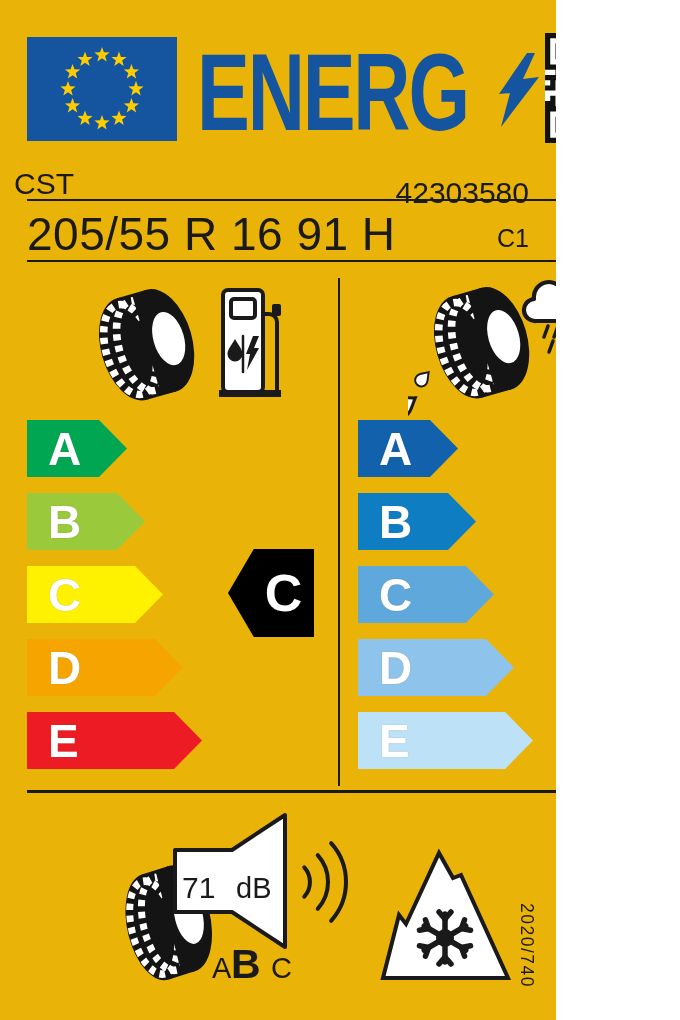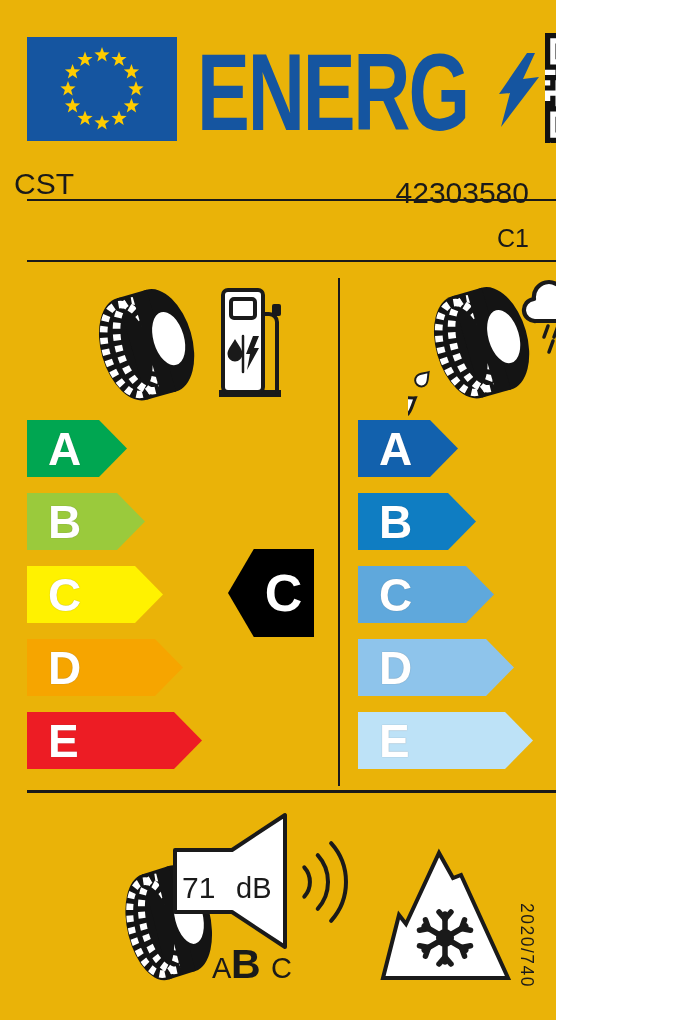--- a/index.html
+++ b/index.html
@@ -100,20 +100,21 @@
     <rect width="105" height="105" fill="#fff"></rect>
     <g id="qr-m">
         <path d="M0,0h5v5h-5zM5,0h5v5h-5zM10,0h5v5h-5zM15,0h5v5h-5zM20,0h5v5h-5zM25,0h5v5h-5zM30,0h5v5h-5zM35,0h5v5h-5zM45,0h5v5h-5zM50,0h5v5h-5zM55,0h5v5h-5zM60,0h5v5h-5zM65,0h5v5h-5zM70,0h5v5h-5zM75,0h5v5h-5zM80,0h5v5h-5zM85,0h5v5h-5zM90,0h5v5h-5zM95,0h5v5h-5zM100,0h5v5h-5zM0,5h5v5h-5zM30,5h5v5h-5zM35,5h5v5h-5zM45,5h5v5h-5zM60,5h5v5h-5zM70,5h5v5h-5zM100,5h5v5h-5zM0,10h5v5h-5zM10,10h5v5h-5zM15,10h5v5h-5zM20,10h5v5h-5zM30,10h5v5h-5zM50,10h5v5h-5zM55,10h5v5h-5zM60,10h5v5h-5zM65,10h5v5h-5zM70,10h5v5h-5zM80,10h5v5h-5zM85,10h5v5h-5zM90,10h5v5h-5zM100,10h5v5h-5zM0,15h5v5h-5zM10,15h5v5h-5zM15,15h5v5h-5zM20,15h5v5h-5zM30,15h5v5h-5zM40,15h5v5h-5zM55,15h5v5h-5zM65,15h5v5h-5zM70,15h5v5h-5zM80,15h5v5h-5zM85,15h5v5h-5zM90,15h5v5h-5zM100,15h5v5h-5zM0,20h5v5h-5zM10,20h5v5h-5zM15,20h5v5h-5zM20,20h5v5h-5zM30,20h5v5h-5zM45,20h5v5h-5zM50,20h5v5h-5zM55,20h5v5h-5zM60,20h5v5h-5zM65,20h5v5h-5zM70,20h5v5h-5zM80,20h5v5h-5zM85,20h5v5h-5zM90,20h5v5h-5zM100,20h5v5h-5zM0,25h5v5h-5zM30,25h5v5h-5zM35,25h5v5h-5zM55,25h5v5h-5zM70,25h5v5h-5zM100,25h5v5h-5zM0,30h5v5h-5zM5,30h5v5h-5zM10,30h5v5h-5zM15,30h5v5h-5zM20,30h5v5h-5zM25,30h5v5h-5zM30,30h5v5h-5zM35,30h5v5h-5zM45,30h5v5h-5zM50,30h5v5h-5zM65,30h5v5h-5zM70,30h5v5h-5zM75,30h5v5h-5zM80,30h5v5h-5zM85,30h5v5h-5zM90,30h5v5h-5zM95,30h5v5h-5zM100,30h5v5h-5zM10,35h5v5h-5zM15,35h5v5h-5zM25,35h5v5h-5zM30,35h5v5h-5zM40,35h5v5h-5zM55,35h5v5h-5zM60,35h5v5h-5zM85,35h5v5h-5zM100,35h5v5h-5zM0,40h5v5h-5zM5,40h5v5h-5zM10,40h5v5h-5zM30,40h5v5h-5zM35,40h5v5h-5zM50,40h5v5h-5zM65,40h5v5h-5zM70,40h5v5h-5zM100,40h5v5h-5zM5,45h5v5h-5zM15,45h5v5h-5zM20,45h5v5h-5zM35,45h5v5h-5zM55,45h5v5h-5zM80,45h5v5h-5zM90,45h5v5h-5zM95,45h5v5h-5zM100,45h5v5h-5zM0,50h5v5h-5zM5,50h5v5h-5zM30,50h5v5h-5zM40,50h5v5h-5zM45,50h5v5h-5zM55,50h5v5h-5zM65,50h5v5h-5zM70,50h5v5h-5zM85,50h5v5h-5zM90,50h5v5h-5zM95,50h5v5h-5zM20,55h5v5h-5zM25,55h5v5h-5zM35,55h5v5h-5zM50,55h5v5h-5zM55,55h5v5h-5zM60,55h5v5h-5zM65,55h5v5h-5zM75,55h5v5h-5zM85,55h5v5h-5zM100,55h5v5h-5zM5,60h5v5h-5zM20,60h5v5h-5zM30,60h5v5h-5zM35,60h5v5h-5zM45,60h5v5h-5zM55,60h5v5h-5zM60,60h5v5h-5zM70,60h5v5h-5zM75,60h5v5h-5zM80,60h5v5h-5zM90,60h5v5h-5zM0,65h5v5h-5zM5,65h5v5h-5zM15,65h5v5h-5zM40,65h5v5h-5zM45,65h5v5h-5zM50,65h5v5h-5zM65,65h5v5h-5zM90,65h5v5h-5zM95,65h5v5h-5zM0,70h5v5h-5zM5,70h5v5h-5zM10,70h5v5h-5zM15,70h5v5h-5zM20,70h5v5h-5zM25,70h5v5h-5zM30,70h5v5h-5zM35,70h5v5h-5zM45,70h5v5h-5zM55,70h5v5h-5zM75,70h5v5h-5zM85,70h5v5h-5zM0,75h5v5h-5zM30,75h5v5h-5zM50,75h5v5h-5zM85,75h5v5h-5zM90,75h5v5h-5zM95,75h5v5h-5zM0,80h5v5h-5zM10,80h5v5h-5zM15,80h5v5h-5zM20,80h5v5h-5zM30,80h5v5h-5zM40,80h5v5h-5zM45,80h5v5h-5zM60,80h5v5h-5zM65,80h5v5h-5zM95,80h5v5h-5zM100,80h5v5h-5zM0,85h5v5h-5zM10,85h5v5h-5zM15,85h5v5h-5zM20,85h5v5h-5zM30,85h5v5h-5zM35,85h5v5h-5zM40,85h5v5h-5zM45,85h5v5h-5zM60,85h5v5h-5zM70,85h5v5h-5zM75,85h5v5h-5zM80,85h5v5h-5zM85,85h5v5h-5zM90,85h5v5h-5zM95,85h5v5h-5zM0,90h5v5h-5zM10,90h5v5h-5zM15,90h5v5h-5zM20,90h5v5h-5zM30,90h5v5h-5zM35,90h5v5h-5zM45,90h5v5h-5zM50,90h5v5h-5zM55,90h5v5h-5zM60,90h5v5h-5zM65,90h5v5h-5zM75,90h5v5h-5zM85,90h5v5h-5zM95,90h5v5h-5zM0,95h5v5h-5zM30,95h5v5h-5zM35,95h5v5h-5zM40,95h5v5h-5zM85,95h5v5h-5zM90,95h5v5h-5zM95,95h5v5h-5zM0,100h5v5h-5zM5,100h5v5h-5zM10,100h5v5h-5zM15,100h5v5h-5zM20,100h5v5h-5zM25,100h5v5h-5zM30,100h5v5h-5zM35,100h5v5h-5zM40,100h5v5h-5zM55,100h5v5h-5zM60,100h5v5h-5zM95,100h5v5h-5zM100,100h5v5h-5z" fill="#111"></path>
       </g>
   </svg>
 
   <div class="abs brand">CST</div>
   <div class="abs artnum">42303580</div>
   <div class="hline l1"></div>
 
+  <div class="abs tsize">205/55 R 16 91 H</div>
   <div class="abs tclass">C1</div>
   <div class="hline l2"></div>
 
   <div class="vline"></div>
 
   <svg class="abs fuel-svg" width="200" height="130" viewBox="0 0 200 130">
     <use href="#tire" x="8" y="8" width="110" height="118"></use>
     <g transform="translate(136,6)" stroke="#1a1a1a" fill="none" stroke-linecap="round">
       <rect x="-2" y="106" width="62" height="7" fill="#1a1a1a" stroke="none"></rect>
       <rect x="2" y="6" width="40" height="102" rx="5" fill="#fff" stroke-width="4"></rect>

